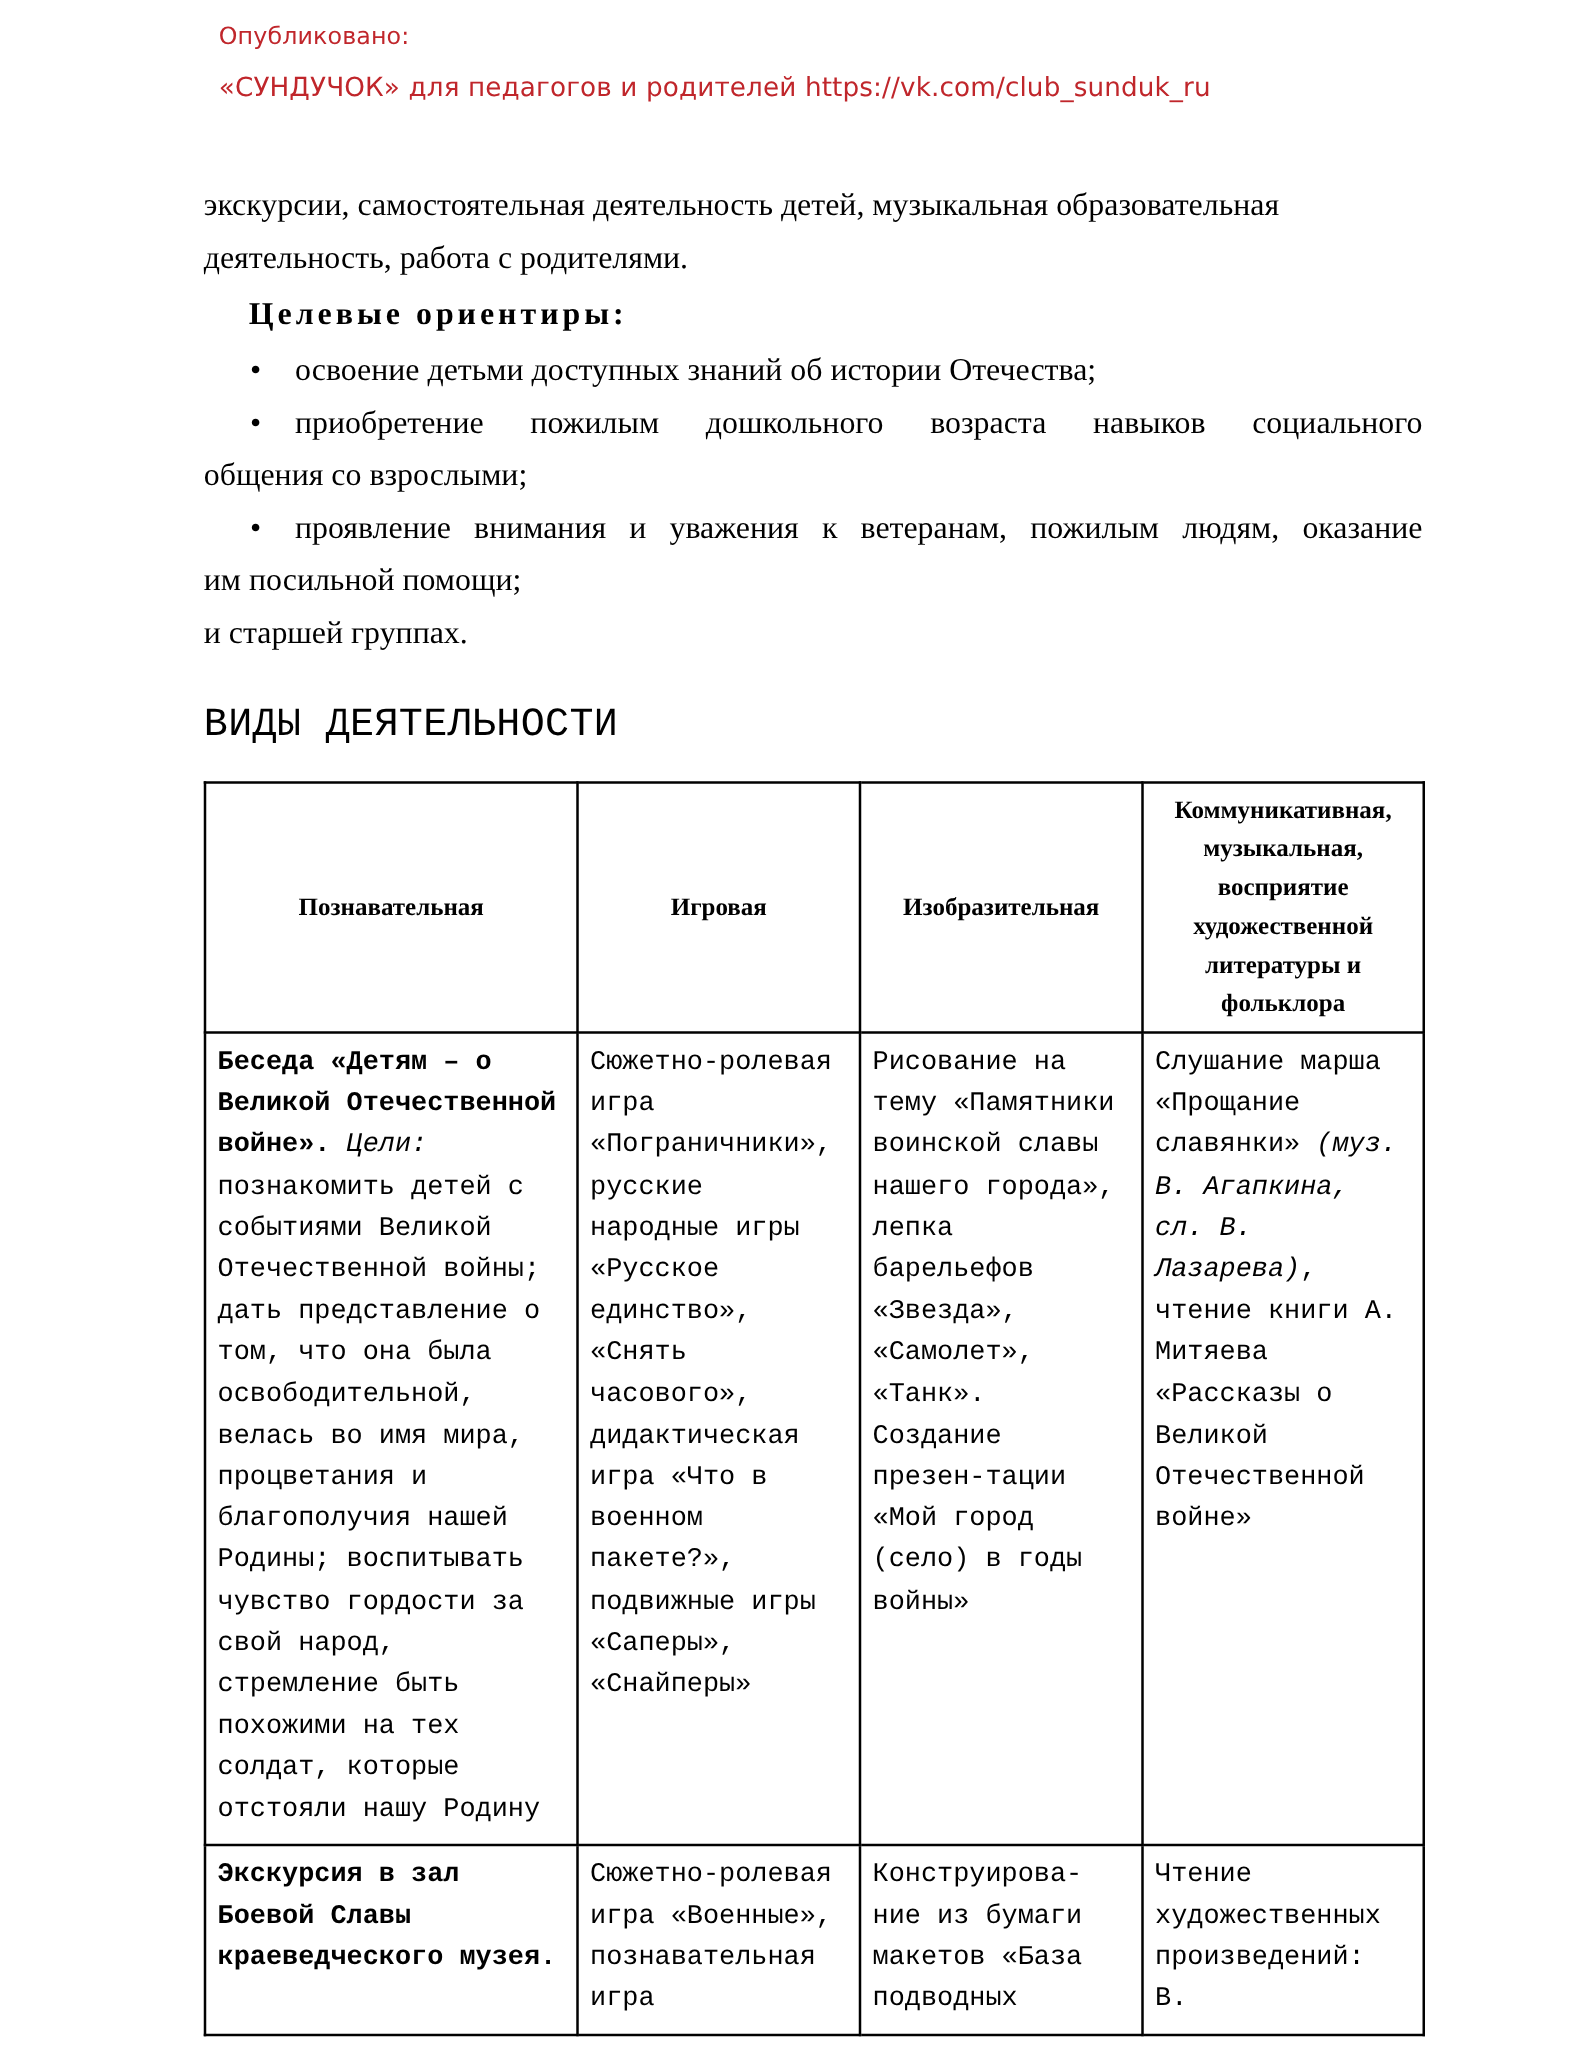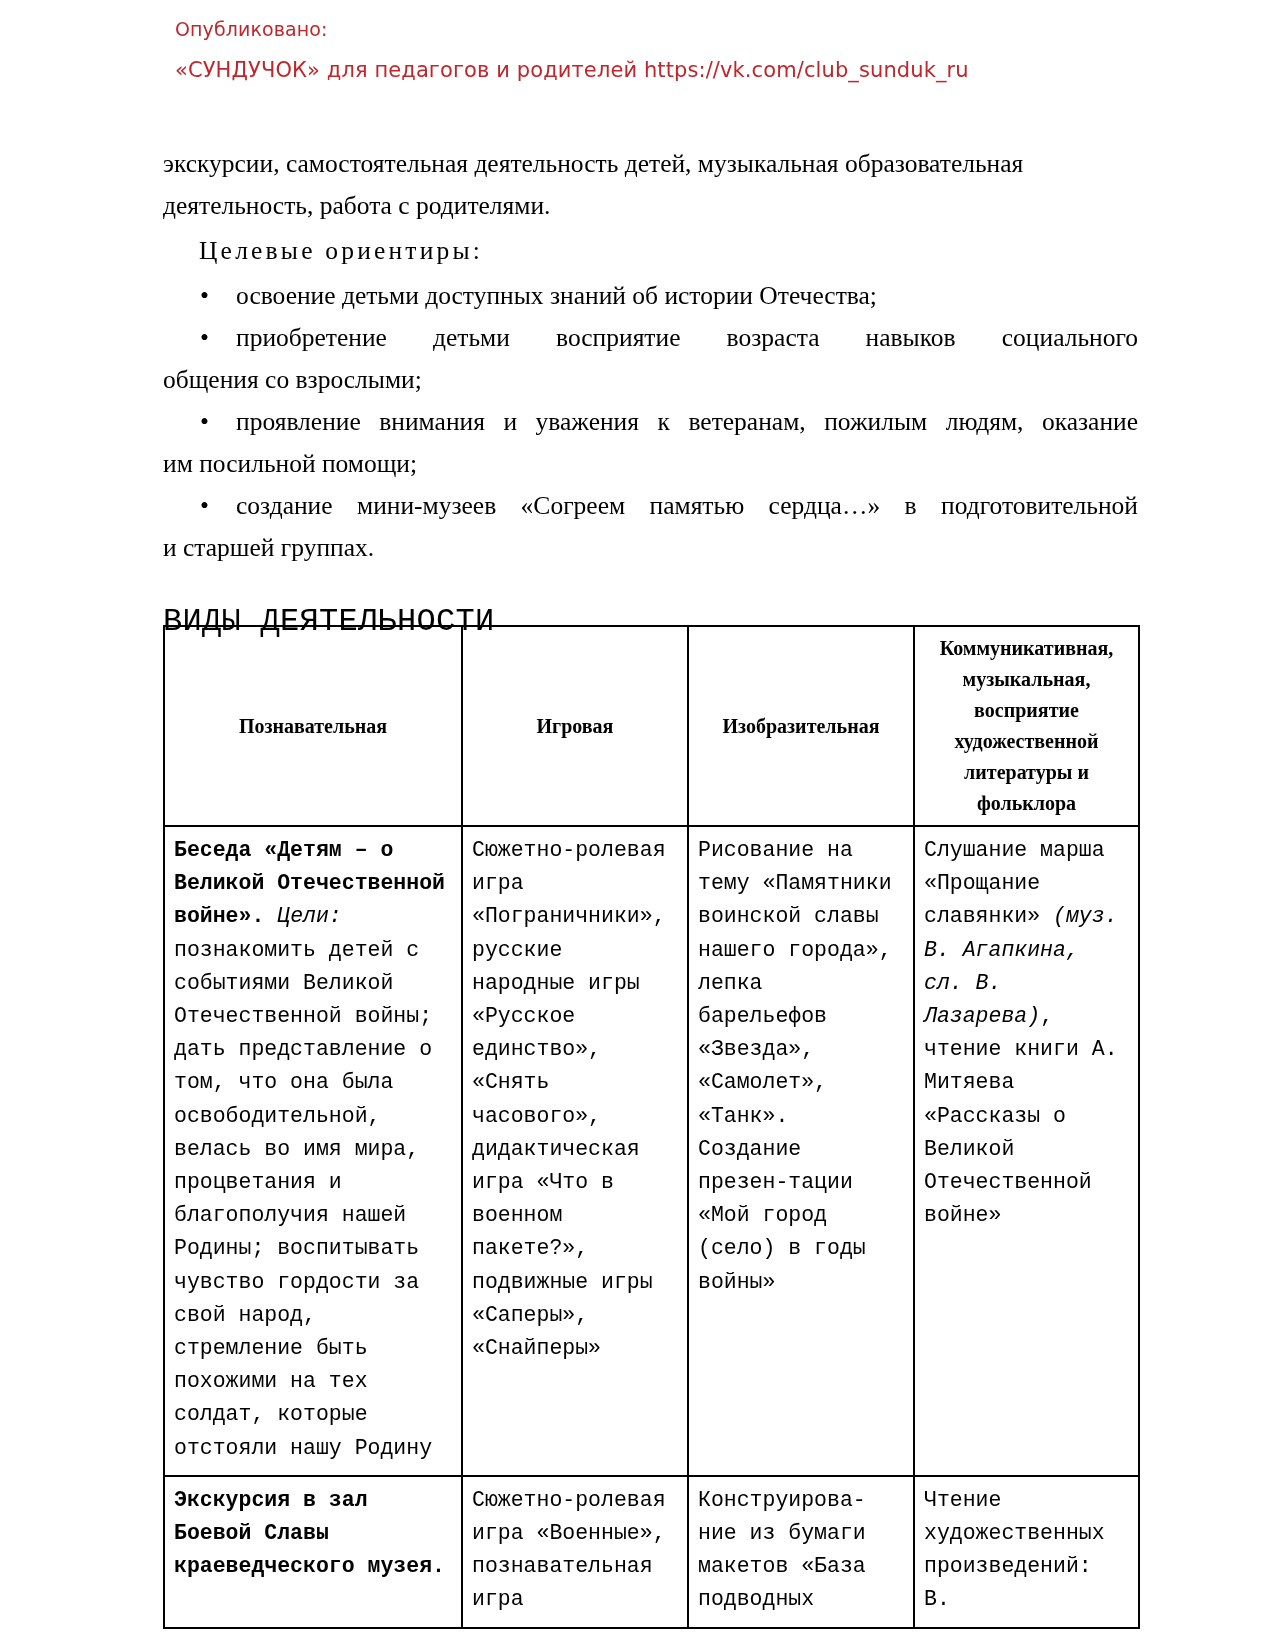--- a/index.html
+++ b/index.html
@@ -56,21 +56,21 @@
     text-align: justify;
     text-indent: 0;
   }
   p.para.cont { text-align: justify; }
 
   .section-label {
     margin: 0;
     padding-left: 36px;
     font-size: 25.5px;
     line-height: 48px;
-    font-weight: normal;
+    font-weight: bold;
     letter-spacing: 3.2px;
   }
 
   .bullet-block {
     margin: 0;
     font-size: 25.5px;
     line-height: 42px;
   }
   .bullet-line {
     display: block;
@@ -160,31 +160,30 @@
 
     <p class="section-label">Целевые ориентиры:</p>
 
     <div class="bullet-block">
 
       <div>
         <span class="bullet-line"><span class="b-mark">•</span><span>освоение детьми доступных знаний об истории Отечества;</span></span>
       </div>
 
       <div>
-        <span class="bullet-line just-all"><span class="b-mark">•</span><span>приобретение детьми восприятие возраста навыков социального</span></span>
+        <span class="bullet-line just-all"><span class="b-mark">•</span><span>приобретение пожилым дошкольного возраста навыков социального</span></span>
         <span class="bullet-line">общения со взрослыми;</span>
       </div>
 
       <div>
         <span class="bullet-line just-all"><span class="b-mark">•</span><span>проявление внимания и уважения к ветеранам, пожилым людям, оказание</span></span>
         <span class="bullet-line">им посильной помощи;</span>
       </div>
 
       <div>
-        <span class="bullet-line just-all"><span class="b-mark">•</span><span>создание мини-музеев «Согреем памятью сердца…» в подготовительной</span></span>
         <span class="bullet-line">и старшей группах.</span>
       </div>
 
     </div>
 
     <div class="spacer-md"></div>
     <p class="center-sub">ВИДЫ ДЕЯТЕЛЬНОСТИ</p>
 
   </div>
 

